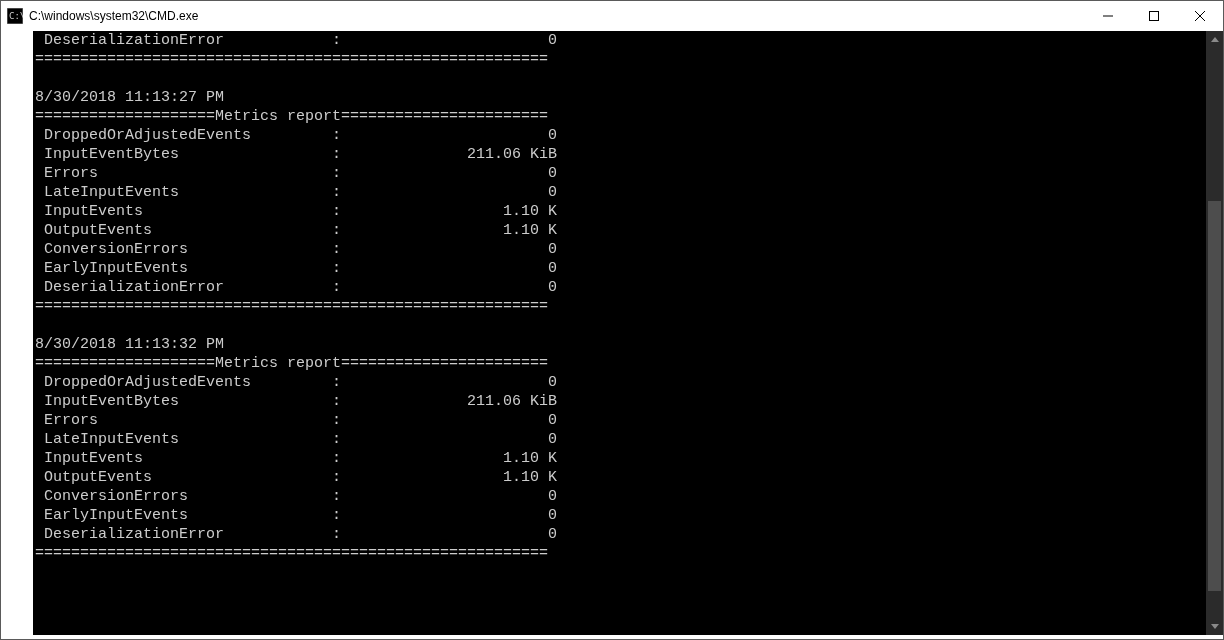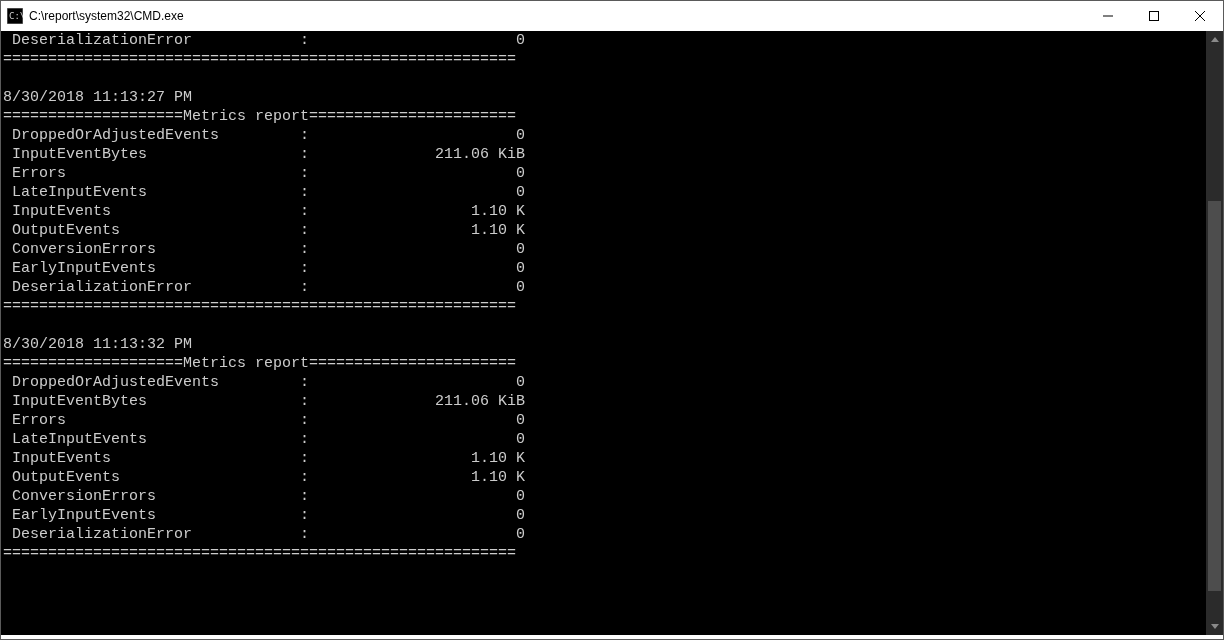--- a/index.html
+++ b/index.html
@@ -44,20 +44,21 @@
     align-items: center;
     justify-content: center;
     color: #000;
   }
   .winbtn svg { display:block; }
   .content-wrap {
     position: relative;
     flex: 1 1 auto;
     display: flex;
     background: #eab308;
+    margin-left: 32px;
   }
   .terminal {
     flex: 1 1 auto;
     background: #000;
     color: #cccccc;
     font-family: Consolas, "Courier New", monospace;
     font-size: 15px;
     line-height: 19px;
     white-space: pre;
     padding: 0 0 0 2px;
@@ -94,21 +95,21 @@
 
 <div class="window">
   <div class="titlebar">
     <span class="icon">
       <svg width="16" height="16" viewBox="0 0 16 16">
         <rect x="0" y="0" width="16" height="16" fill="#000"></rect>
         <rect x="0" y="0" width="16" height="16" fill="none" stroke="#888" stroke-width="1"></rect>
         <text x="2" y="11" font-size="9" fill="#ccc" font-family="Consolas,monospace">C:\</text>
       </svg>
     </span>
-    <span class="title">C:\report\system32\CMD.exe</span>
+    <span class="title">C:\windows\system32\CMD.exe</span>
     <span class="spacer"></span>
     <div class="winbtn">
       <svg width="10" height="10" viewBox="0 0 10 10">
           <line x1="0" y1="5" x2="10" y2="5" stroke="currentColor" stroke-width="1"></line>
         </svg>
     </div>
     <div class="winbtn">
       <svg width="10" height="10" viewBox="0 0 10 10">
           <rect x="0.5" y="0.5" width="9" height="9" fill="none" stroke="currentColor" stroke-width="1"></rect>
         </svg>

